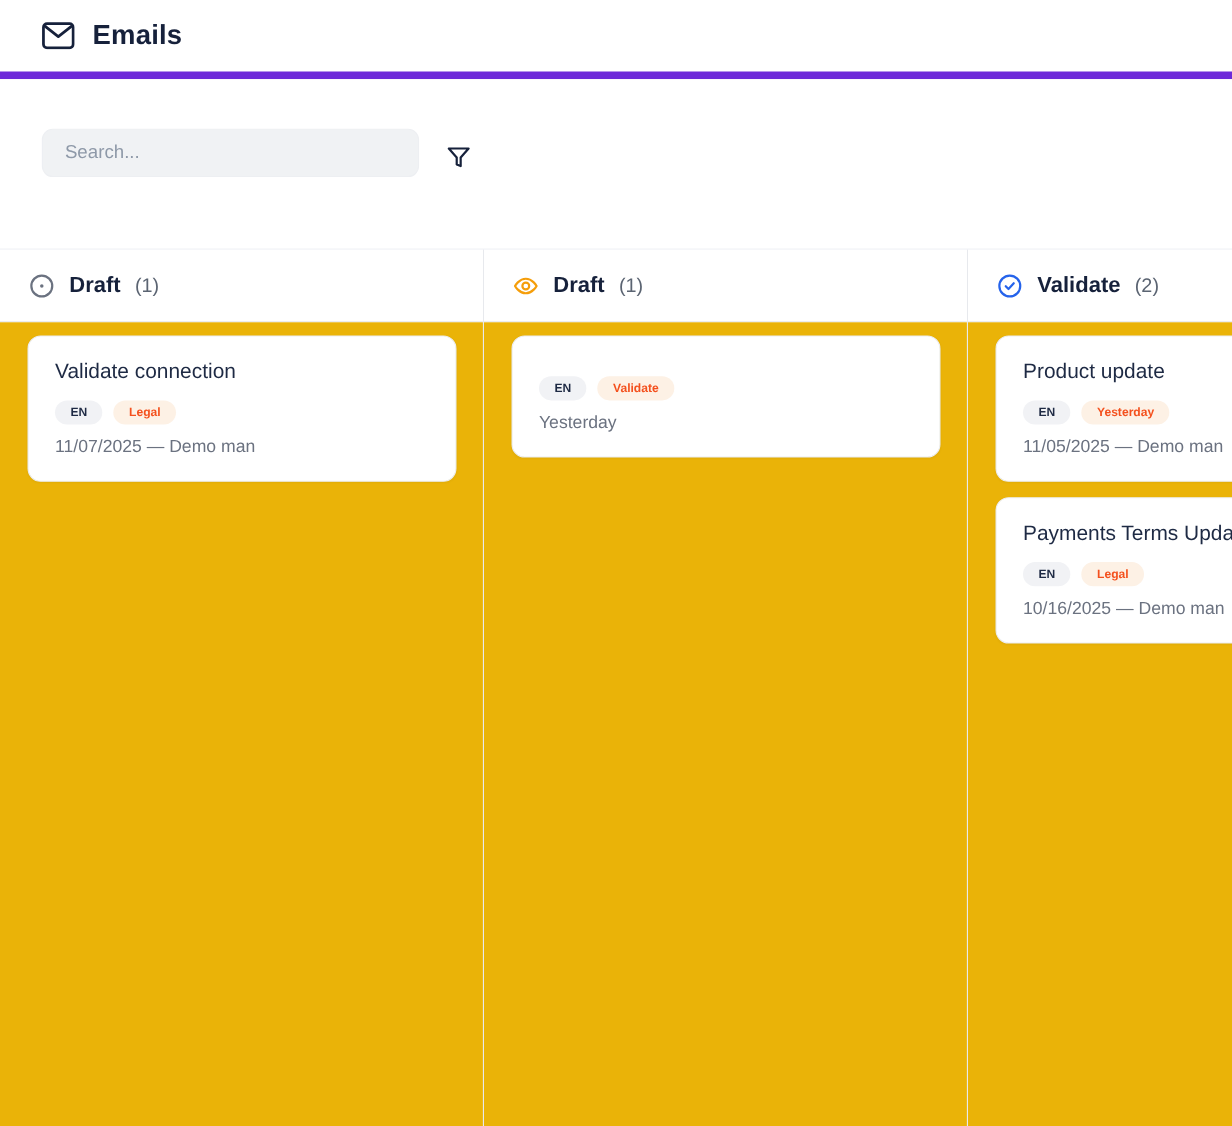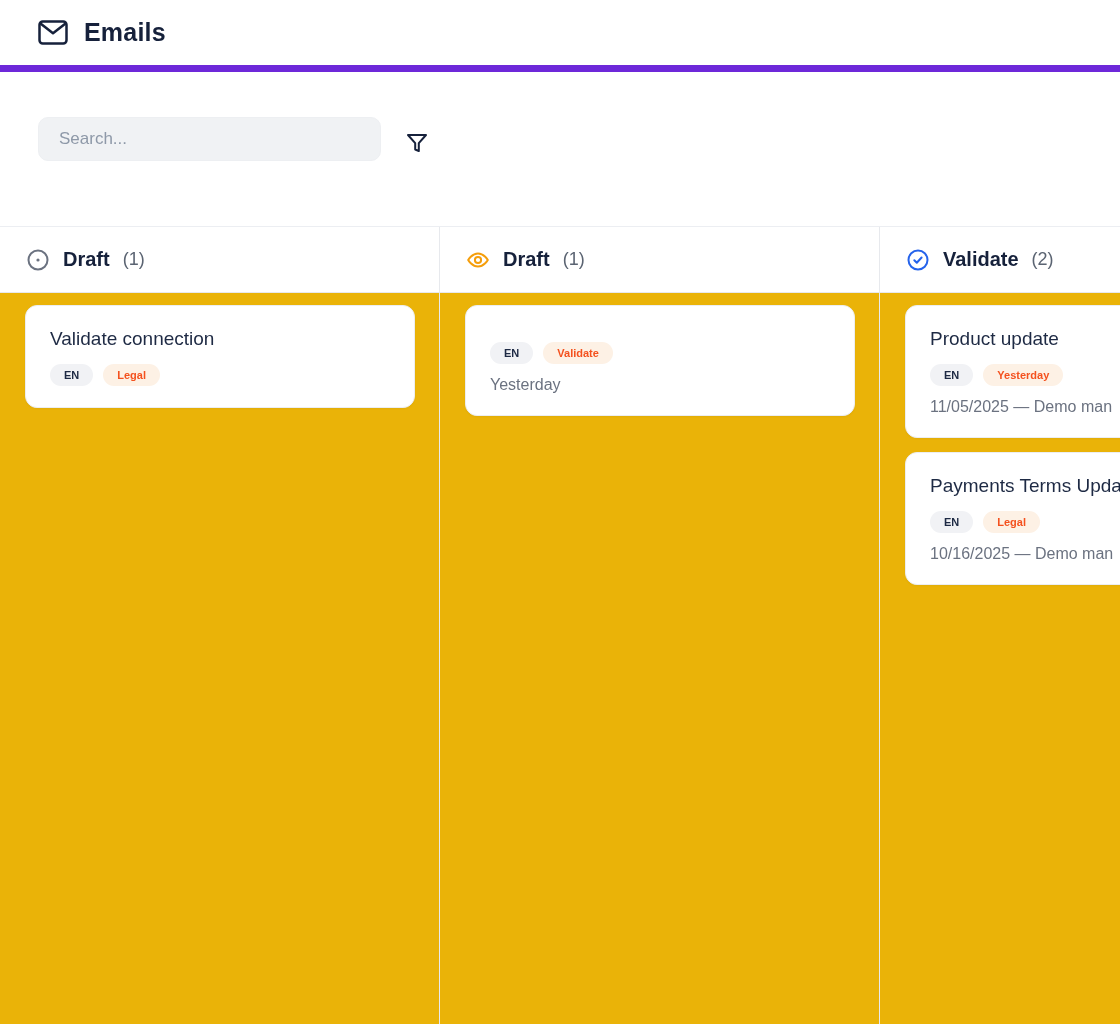--- a/index.html
+++ b/index.html
@@ -147,20 +147,21 @@
       <span class="col-label">Draft</span>
       <span class="col-count">(1)</span>
     </div>
     <div class="col-body">
   <article class="card">
     <div class="card-title">Validate connection</div>
     <div class="badges">
       <span class="badge badge-lang">EN</span>
       <span class="badge badge-cat">Legal</span>
     </div>
+    <div class="card-meta">11/07/2025 — Demo man</div>
   </article>
 </div>
   </section>
 
   <section class="column">
     <div class="col-header">
       <span class="col-icon">
           <svg viewBox="0 0 24 24" fill="none" stroke="#f59e0b" stroke-width="2" stroke-linecap="round" stroke-linejoin="round">
             <path d="M2.2 12S5.8 5.4 12 5.4 21.8 12 21.8 12 18.2 18.6 12 18.6 2.2 12 2.2 12z"></path>
             <circle cx="12" cy="12" r="3.1"></circle>

